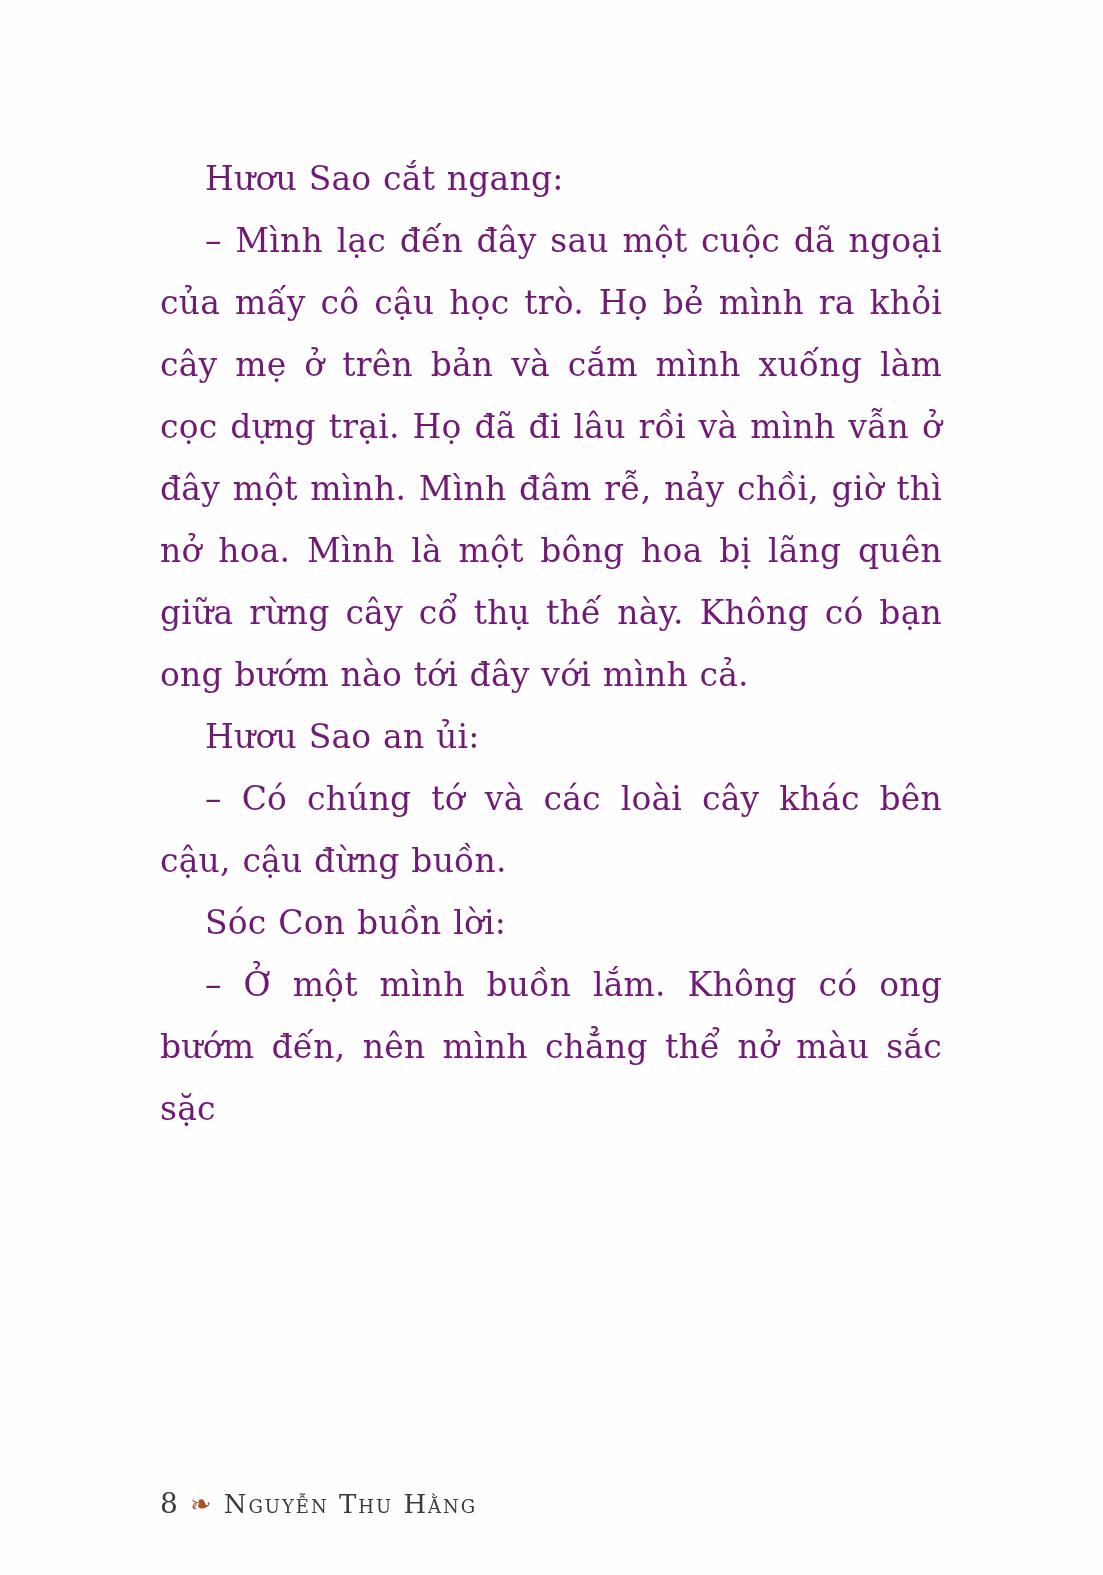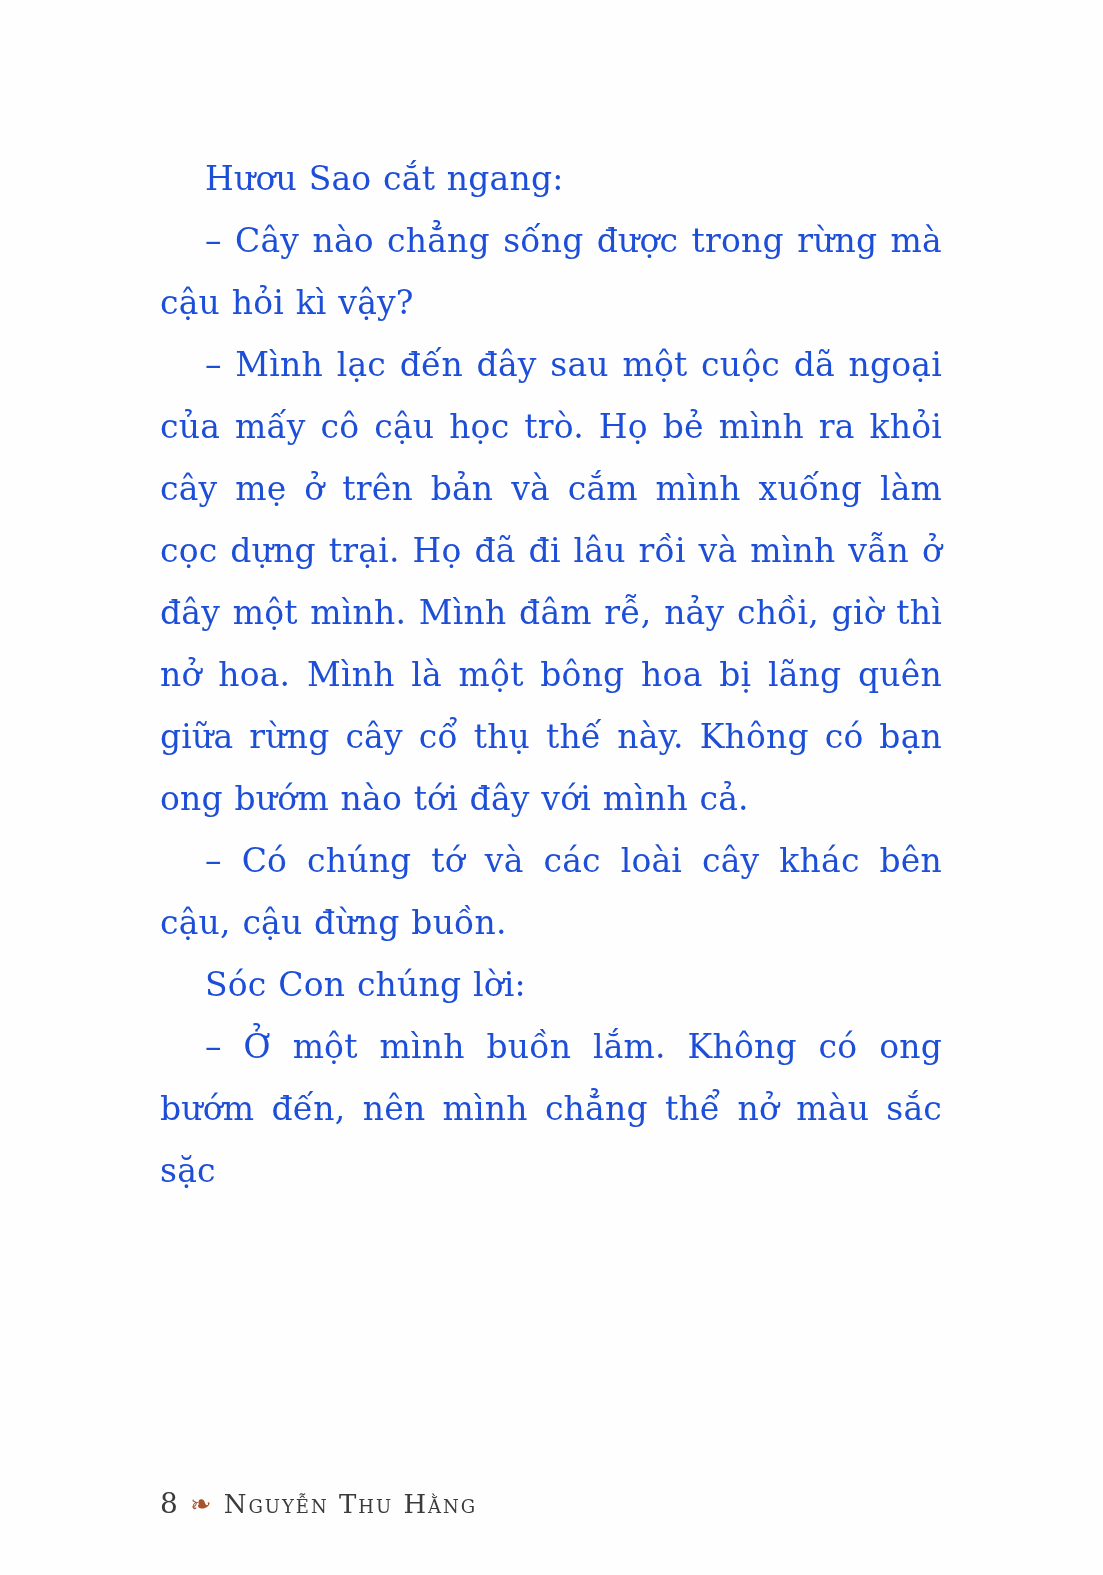--- a/index.html
+++ b/index.html
@@ -24,21 +24,21 @@
     width: 782px;
   }
   .text-block p {
     margin: 0;
     font-size: 33px;
     line-height: 62px;
     text-align: justify;
     text-indent: 45px;
     letter-spacing: 0.2px;
     word-spacing: 1px;
-    color: #1d4ed8;
+    color: #701a75;
   }
   .page-footer {
     position: absolute;
     left: 160px;
     bottom: 55px;
     display: flex;
     align-items: center;
     gap: 12px;
     font-size: 26px;
     color: #3b3b3b;
@@ -59,24 +59,24 @@
     font-size: 26px;
   }
 </style>
 </head>
 <body>
 
 <div class="page">
 
   <div class="text-block" id="paragraphs">
       <p>Hươu Sao cắt ngang:</p>
-      <p>– Cây nào chẳng sống được trong rừng mà cậu hỏi kì vậy?</p>
       <p>– Mình lạc đến đây sau một cuộc dã ngoại của mấy cô cậu học trò. Họ bẻ mình ra khỏi cây mẹ ở trên bản và cắm mình xuống làm cọc dựng trại. Họ đã đi lâu rồi và mình vẫn ở đây một mình. Mình đâm rễ, nảy chồi, giờ thì nở hoa. Mình là một bông hoa bị lãng quên giữa rừng cây cổ thụ thế này. Không có bạn ong bướm nào tới đây với mình cả.</p>
+      <p>Hươu Sao an ủi:</p>
       <p>– Có chúng tớ và các loài cây khác bên cậu, cậu đừng buồn.</p>
-      <p>Sóc Con chúng lời:</p>
+      <p>Sóc Con buồn lời:</p>
       <p>– Ở một mình buồn lắm. Không có ong bướm đến, nên mình chẳng thể nở màu sắc sặc</p>
     </div>
 
   <div class="page-footer">
     <span class="page-number">8</span>
     <span class="leaf-ornament">❧</span>
     <span class="author-name">Nguyễn Thu Hằng</span>
   </div>
 
 </div>

